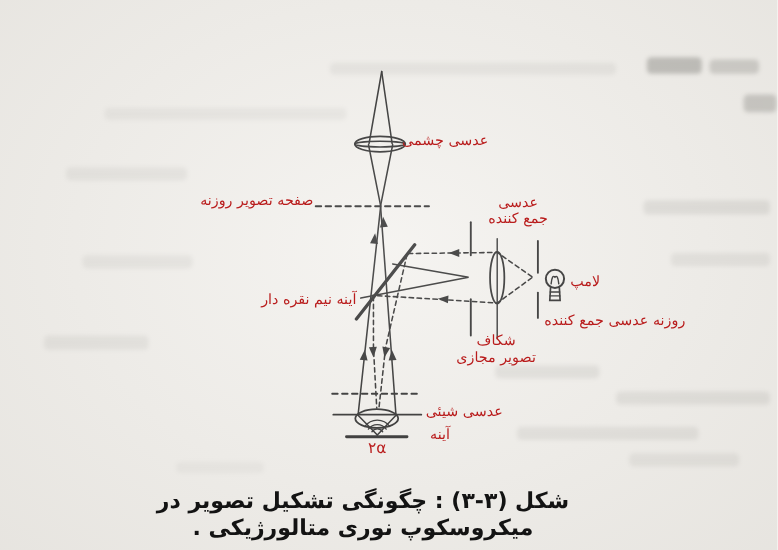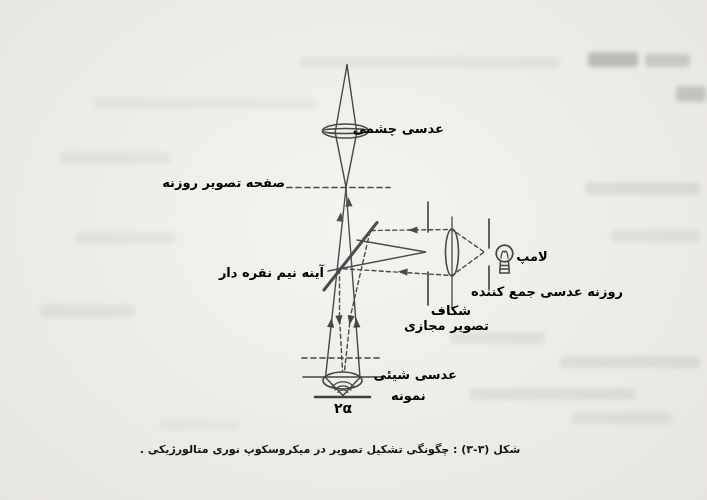--- a/index.html
+++ b/index.html
@@ -17,32 +17,32 @@
   }
   .art{
     position:absolute;background:#7e7d78;border-radius:4px;
     filter:blur(2px);
   }
   svg.diagram{position:absolute;left:0;top:0;}
   .lbl{
     position:absolute;
     direction:rtl;
     white-space:nowrap;
-    font-weight:700;
+    font-weight:400;
     font-size:13px;
-    color:#000000;
+    color:#b91c1c;
     line-height:1.15;
     z-index:3;
   }
   .lbl.center{text-align:center;}
   .caption{
     position:absolute;
     left:80px;top:443px;width:500px;
     direction:rtl;text-align:center;
-    font-weight:700;font-size:11px;color:#131313;
+    font-weight:700;font-size:20px;color:#131313;
     z-index:3;
   }
   .angle{font-size:14px;}
 </style>
 </head>
 <body>
 
 <div class="page">
 
   <div class="art" style="left:588px;top:52px;width:50px;height:15px;opacity:.5"></div>
@@ -134,34 +134,38 @@
       <polygon points="0,0 -3.6,9.5 3.6,9.5" transform="translate(398,271.5) rotate(-86)"></polygon>
       <polygon points="0,0 -3.6,9.5 3.6,9.5" transform="translate(349.5,325) rotate(190)"></polygon>
       <polygon points="0,0 -3.6,9.5 3.6,9.5" transform="translate(339.5,325) rotate(177)"></polygon>
     </g>
   </svg>
 
   <div class="lbl" style="left:368px;top:122px;width:76px;text-align:left;">عدسی چشمی</div>
 
   <div class="lbl" style="left:203px;top:176px;width:82px;text-align:right;">صفحه تصویر روزنه</div>
 
+  <div class="lbl center" style="left:437px;top:178px;width:68px;">
+    <div>عدسی</div>
+    <div>جمع کننده</div>
+  </div>
 
   <div class="lbl" style="left:516px;top:250px;width:32px;text-align:center;">لامپ</div>
 
   <div class="lbl" style="left:480px;top:285px;width:143px;text-align:right;">روزنه عدسی جمع کننده</div>
 
   <div class="lbl" style="left:220px;top:266px;width:104px;text-align:right;">آینه نیم نقره دار</div>
 
   <div class="lbl center" style="left:413px;top:304px;width:76px;">
     <div>شکاف</div>
     <div>تصویر مجازی</div>
   </div>
 
 
   <div class="lbl" style="left:391px;top:368px;width:66px;text-align:right;">عدسی شیئی</div>
 
-  <div class="lbl" style="left:391px;top:389px;width:40px;text-align:left;">نمونه</div>
+  <div class="lbl" style="left:391px;top:389px;width:40px;text-align:left;">آینه</div>
 
   <div class="lbl angle" style="left:330px;top:400px;width:26px;text-align:center;">۲α</div>
 
   <div class="caption">شکل (۳-۳) : چگونگی تشکیل تصویر در میکروسکوپ نوری متالورژیکی .</div>
 
 </div>
 
 </body></html>

